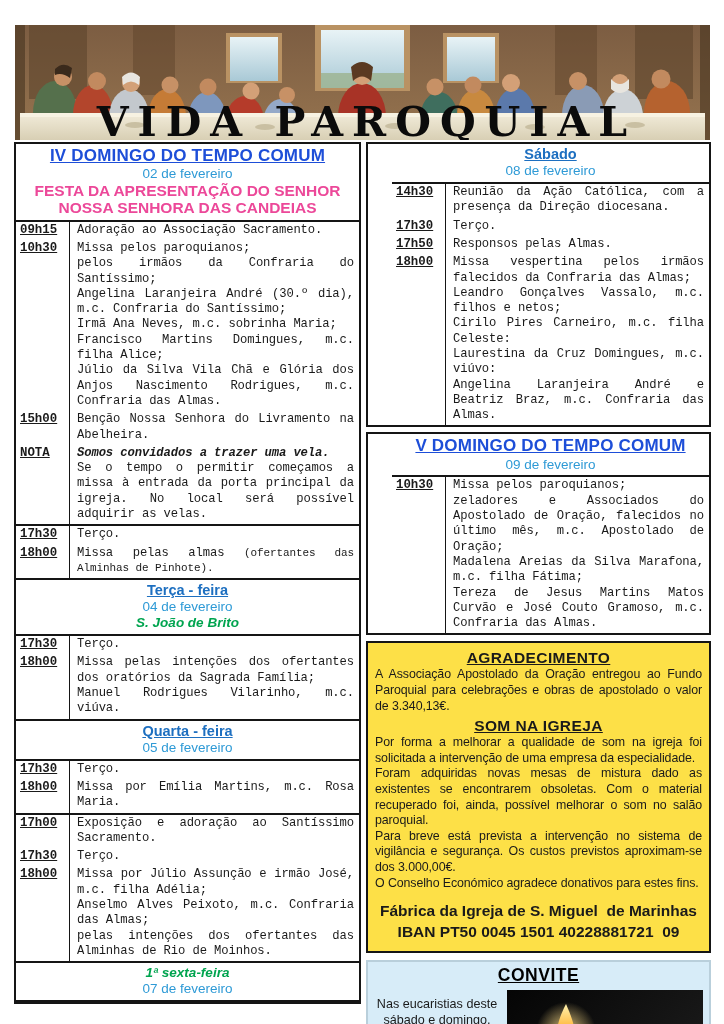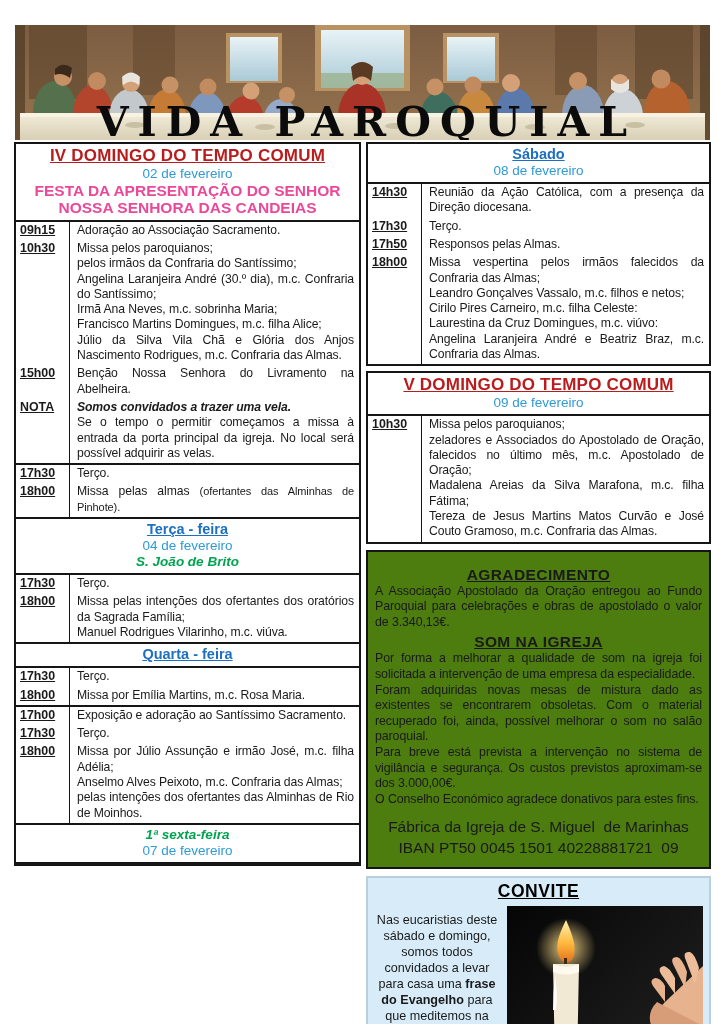--- a/index.html
+++ b/index.html
@@ -15,45 +15,45 @@
     letter-spacing:9px; color:#0b0b0b; white-space:nowrap; }
 
   
   .col { position:absolute; top:142px; }
   .col-left  { left:14px;  width:347px; }
   .col-right { left:366px; width:345px; }
 
   
   .section { border:2px solid #151515; background:#fff; margin-top:-2px; }
   .section:first-child { margin-top:0; }
-  .section.standalone { margin-top:5px; }
+  .section.standalone { margin-top:5px;padding-left:24px; }
   .section.standalone:first-child { margin-top:0; }
   .sec-header { text-align:center; padding:2px 4px 3px 4px; border-bottom:2px solid #151515; line-height:1.18; }
-  .h-title { font-size:17px; font-weight:800; color:#b91c1c; text-decoration:underline; letter-spacing:.2px; }
+  .h-title { font-size:17px; font-weight:800; color:#1d4ed8; text-decoration:underline; letter-spacing:.2px; }
   .h-sub   { font-size:15.5px; font-weight:800; color:#ec4899; line-height:1.12; }
   .h-date  { font-size:13.5px; color:#2e9ad6; }
   .h-day   { font-size:14.5px; font-weight:700; color:#1d6fc0; text-decoration:underline; }
   .h-saint { font-size:13.5px; font-weight:700; font-style:italic; color:#00a44f; }
   .entries { }
-  .entry { display:flex; align-items:stretch; }
+  .entry { display:flex; align-items:stretch;font-family:Liberation Mono, monospace; }
   .time-col { flex:0 0 53px; width:53px; padding:1px 2px 0 4px; font-weight:700;
     text-decoration:underline; font-size:12.4px; line-height:15.3px; }
   .entry-text { flex:1; border-left:1.5px solid #151515; padding:1px 5px 2px 7px;
     text-align:justify; font-size:12.2px; line-height:15.3px; letter-spacing:-.1px; }
   .tline { min-height:15.3px; }
   .tline.bi { font-weight:700; font-style:italic; }
   .seg-b { font-weight:700; }
   .seg-small { font-size:11px; }
 
   
-  .notice-box { border:2px solid #151515; margin-top:6px; padding:11px 7px 8px 7px; background:#4d7c0f; }
+  .notice-box { border:2px solid #151515; margin-top:6px; padding:3px 7px 8px 7px; background:#fde047; }
   .notice-title { text-align:center; font-weight:800; font-size:15.5px; text-decoration:underline;
     letter-spacing:.4px; margin-top:3px; }
   .notice-para { text-align:justify; font-size:12.4px; line-height:15.6px; letter-spacing:-.1px; }
-  .church-name, .church-iban { text-align:center; font-weight:400; font-size:15.5px; line-height:1.35;
+  .church-name, .church-iban { text-align:center; font-weight:700; font-size:15.5px; line-height:1.35;
     white-space:pre-wrap; }
   .church-name { margin-top:10px; }
 
   
   .convite-box { margin-top:7px; background:#d7ecf8; border:2px solid #b9cfdb; padding:3px 6px 6px 6px; }
   .convite-title { text-align:center; font-weight:800; font-size:17.5px; text-decoration:underline;
     letter-spacing:.5px; color:#000; }
   .convite-body { display:flex; gap:7px; margin-top:4px; }
   .convite-text { flex:1; text-align:center; font-size:12.6px; line-height:16px; padding-top:6px; }
   .convite-text .cpara { margin-bottom:12px; }
@@ -249,20 +249,21 @@
             <div class="entry-text">
               <div class="tline">Missa pelas intenções dos ofertantes dos oratórios da Sagrada Família;</div>
               <div class="tline">Manuel Rodrigues Vilarinho, m.c. viúva.</div>
             </div>
           </div>
         </div>
       </div>
       <div class="section">
         <div class="sec-header">
           <div class="h-day">Quarta - feira</div>
+          <div class="h-date">05 de fevereiro</div>
         </div>
         <div class="entries">
           <div class="entry">
             <div class="time-col">17h30</div>
             <div class="entry-text">
               <div class="tline">Terço.</div>
             </div>
           </div>
           <div class="entry">
             <div class="time-col">18h00</div>

